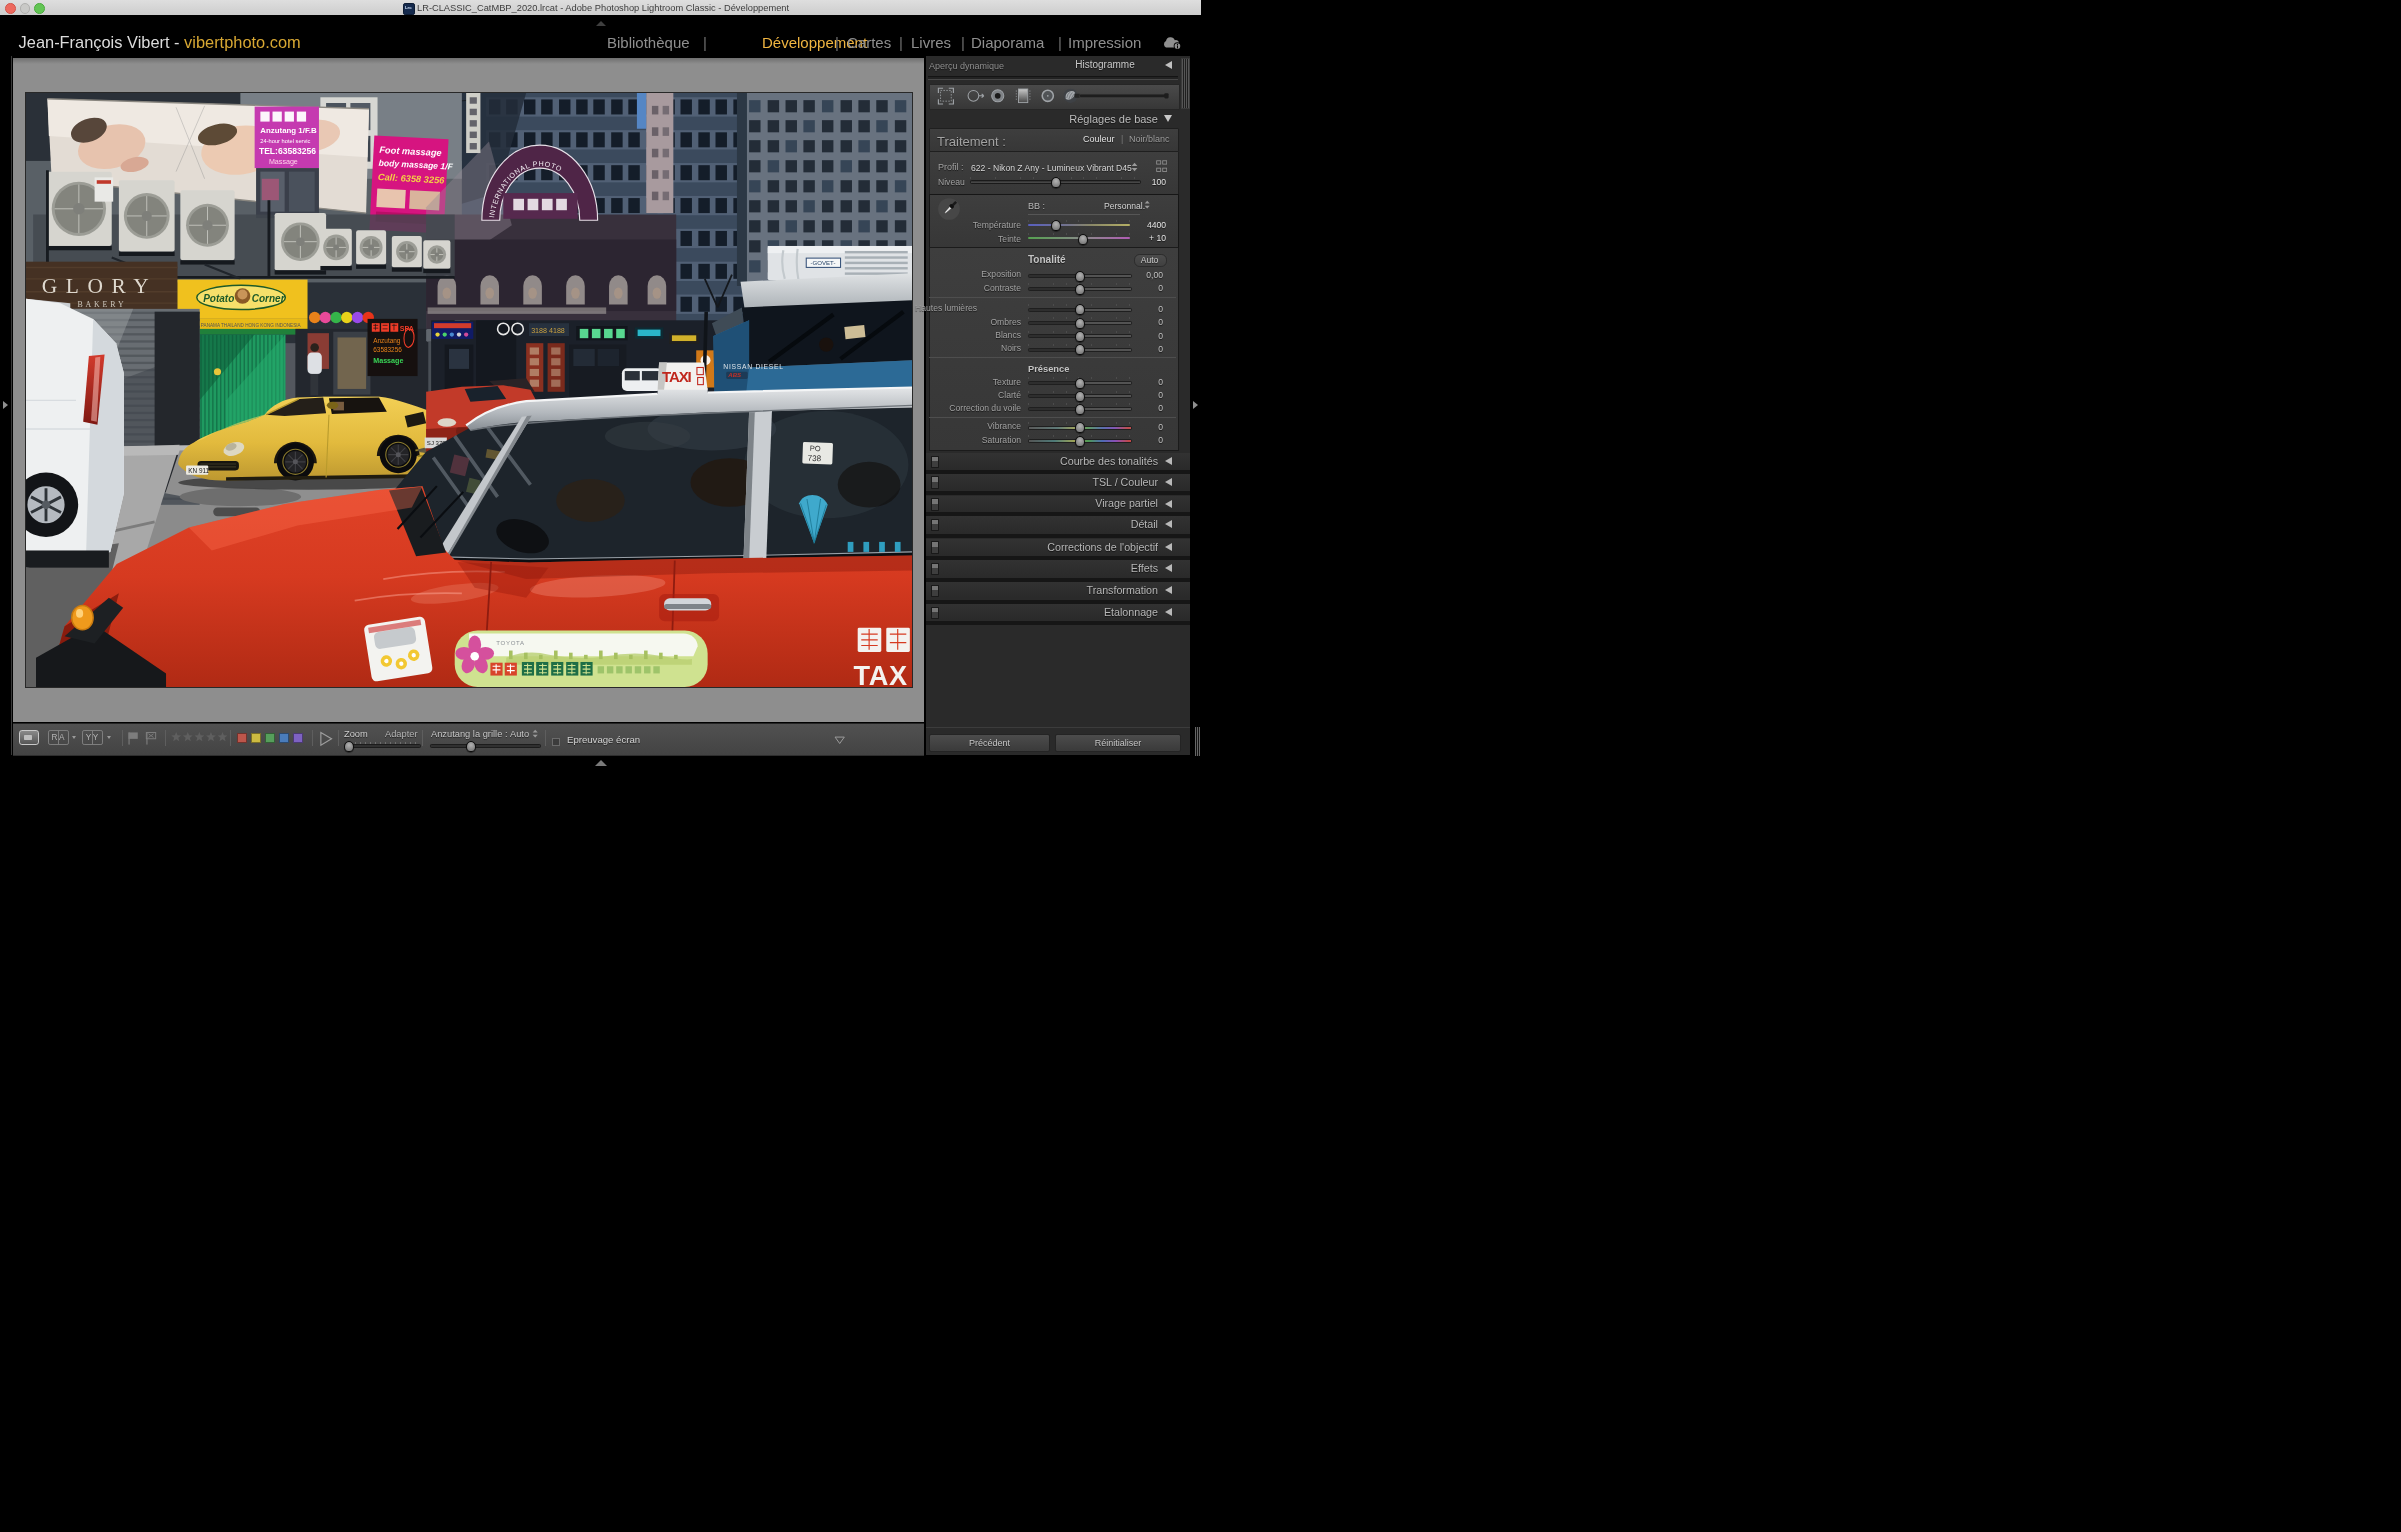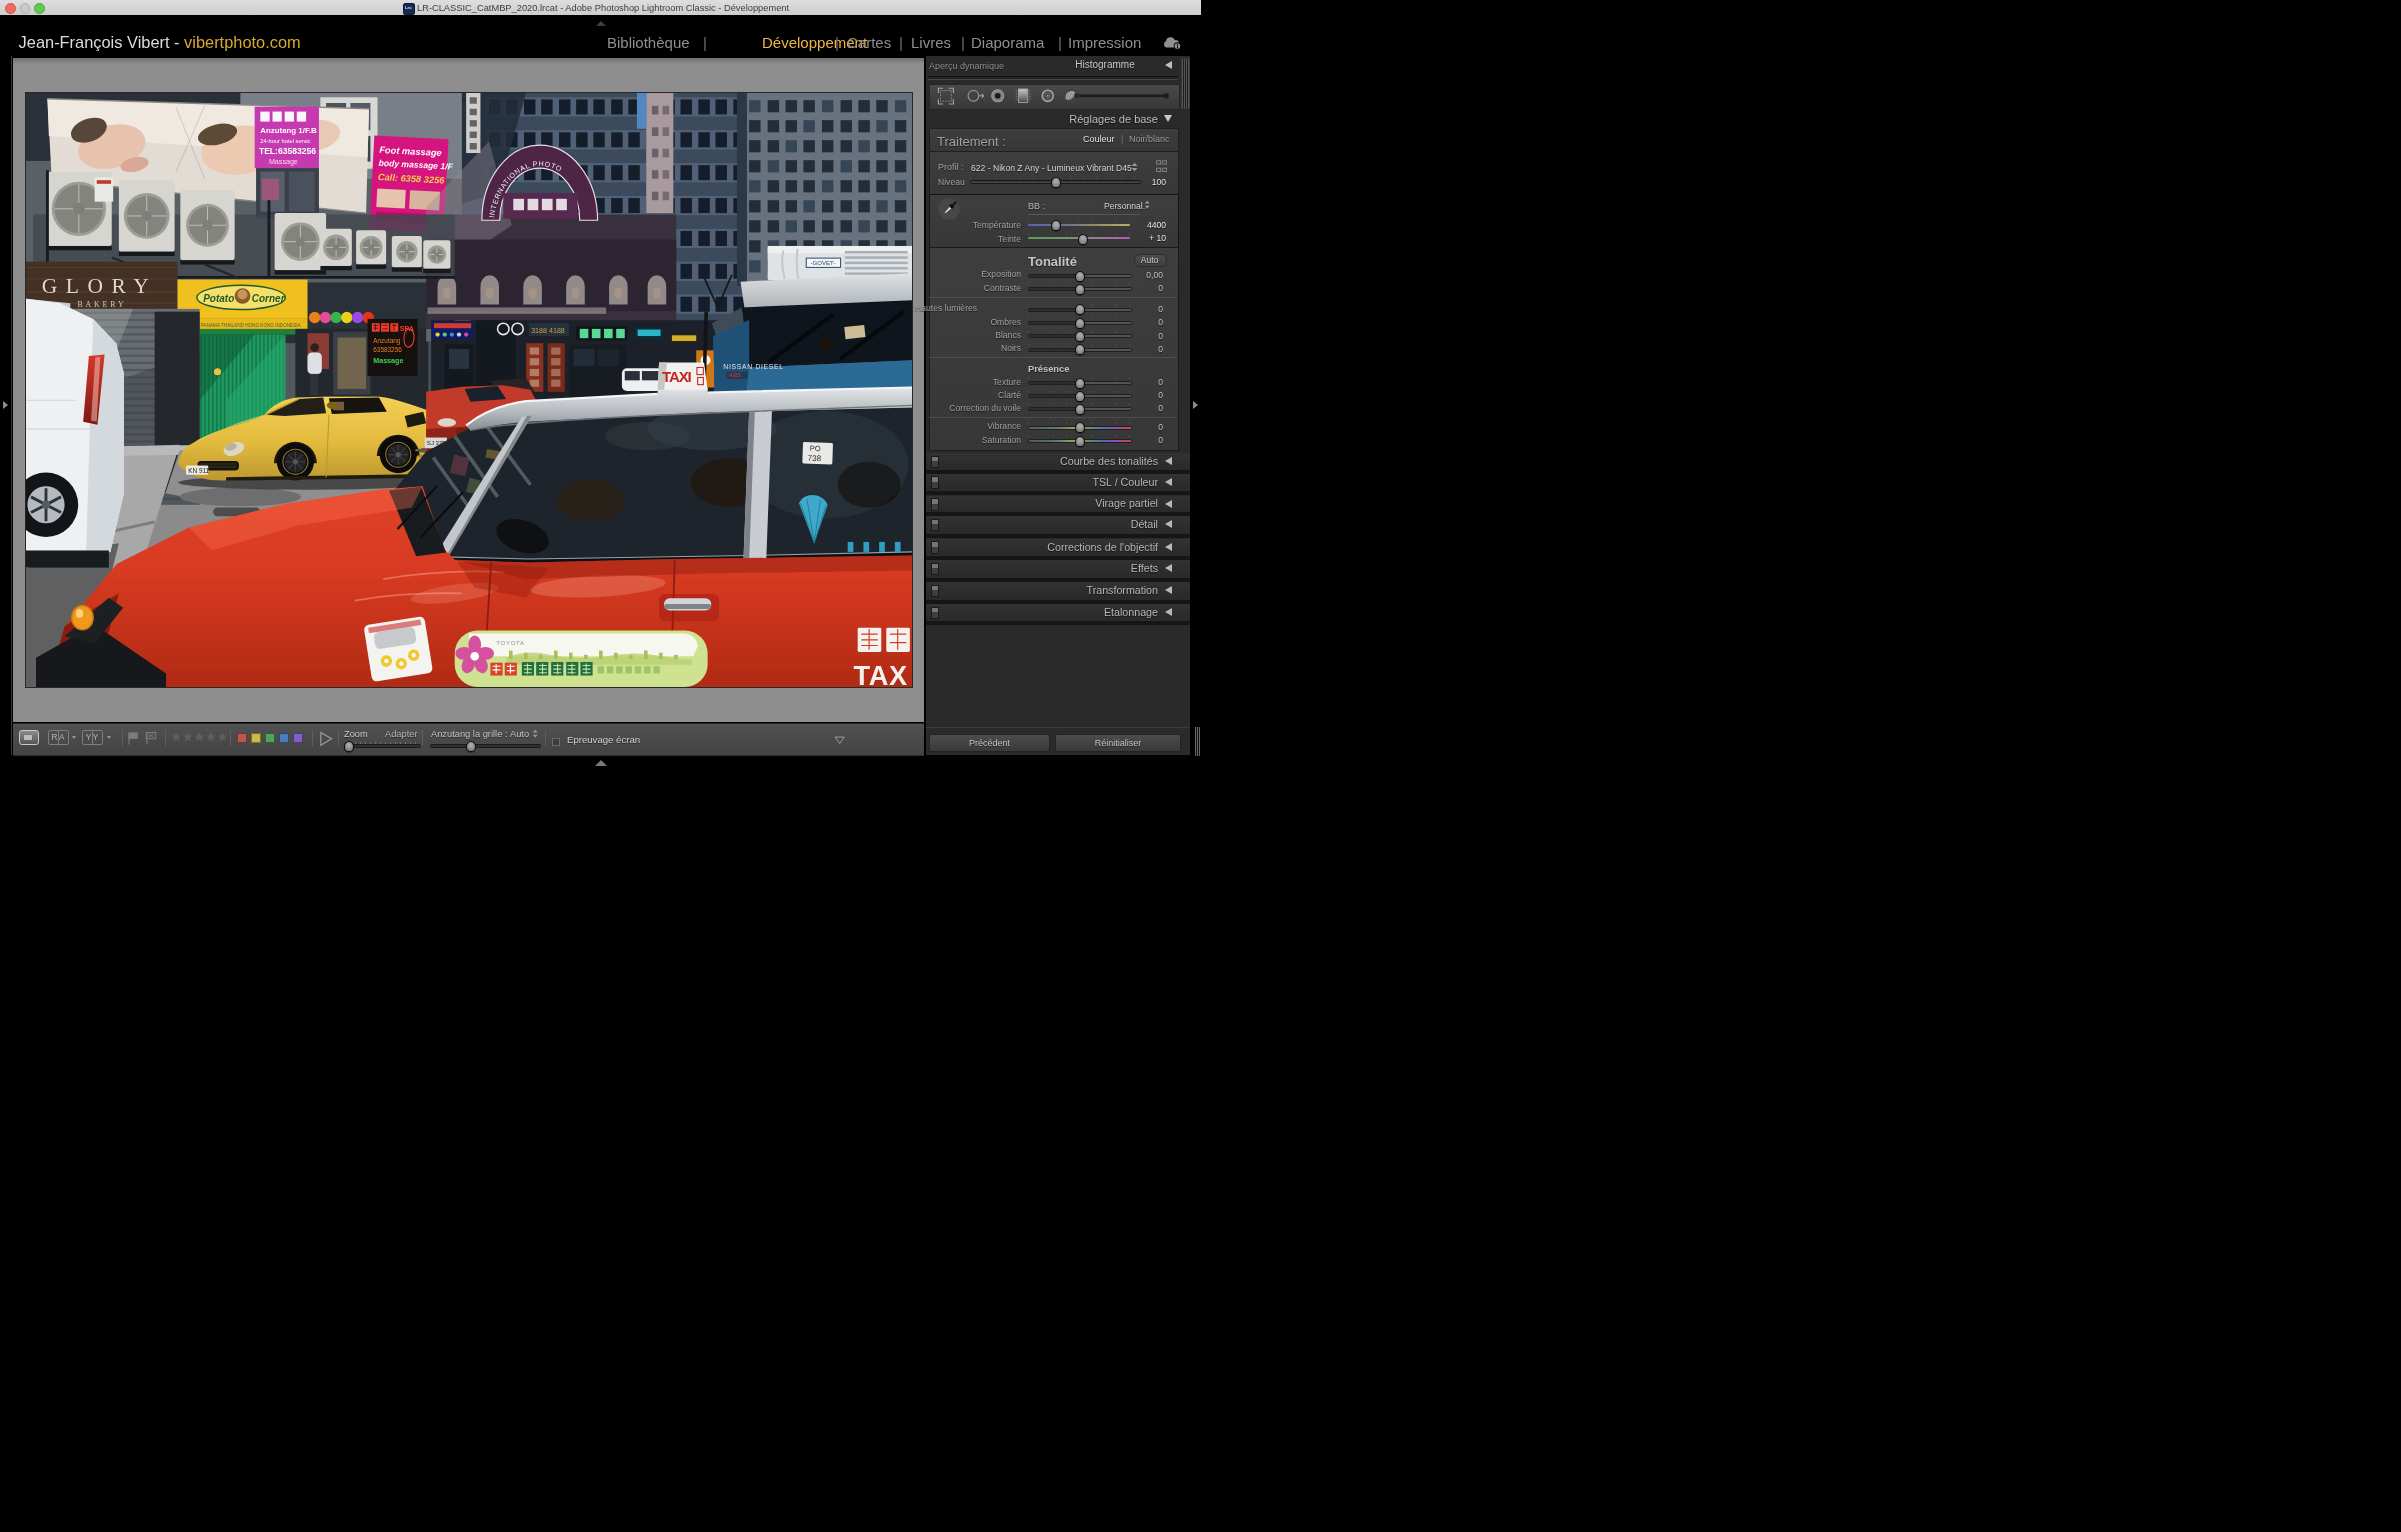--- a/index.html
+++ b/index.html
@@ -131,21 +131,21 @@
 <div class="abs ticks" style="left:1028px;top:220px;width:102px;"></div>
 <div class="abs track" style="left:1028px;top:224px;width:102px;background:linear-gradient(90deg,#585fc0,#74748a 40%,#8a8868 62%,#b5b065);"></div>
 <div class="abs thumb" style="left:1051px;top:220px;"></div>
 <div class="abs val" style="left:1122px;top:220px;width:44px;color:#e6e6e6;">4400</div>
 <div class="abs lbl" style="left:966px;top:234px;width:55px;text-align:right;">Teinte</div>
 <div class="abs ticks" style="left:1028px;top:233px;width:102px;"></div>
 <div class="abs track" style="left:1028px;top:237px;width:102px;background:linear-gradient(90deg,#55a050,#8a8a8a 55%,#b05cb4);"></div>
 <div class="abs thumb" style="left:1078px;top:234px;"></div>
 <div class="abs val" style="left:1122px;top:233px;width:44px;color:#e6e6e6;">+ 10</div>
 <div class="abs" style="left:929px;top:247px;width:248px;height:202px;background:linear-gradient(#3e3e3e,#373737);border:0.7px solid #1b1b1b;border-radius:0.7px;"></div>
-<div class="abs ts" style="left:1028px;top:254px;font-size:13px;font-weight:bold;color:#c4c4c4;">Tonalité</div>
+<div class="abs ts" style="left:1028px;top:254px;font-size:10px;font-weight:bold;color:#c4c4c4;">Tonalité</div>
 <div class="abs" style="left:1134px;top:254px;width:31px;height:11.4px;background:linear-gradient(#4c4c4c,#404040);border-radius:5.7px;border:0.4px solid #2c2c2c;"></div>
 <div class="abs ts" style="left:1134px;top:255px;width:31px;text-align:center;font-size:8.6px;color:#cdcdcd;">Auto</div>
 <div class="abs lbl" style="left:915px;top:269px;width:106px;text-align:right;">Exposition</div>
 <div class="abs track" style="left:1028px;top:274px;width:102px;background:linear-gradient(90deg,#2e2e2e 0 49%,#535353 51% 100%);border:0.4px solid #1f1f1f;"></div>
 <div class="abs thumb" style="left:1075px;top:271px;"></div>
 <div class="abs val" style="left:1122px;top:270px;width:41px;color:#c2c2c2;">0,00</div>
 <div class="abs lbl" style="left:915px;top:283px;width:106px;text-align:right;">Contraste</div>
 <div class="abs ticks" style="left:1028px;top:283px;width:102px;"></div>
 <div class="abs track" style="left:1028px;top:287px;width:102px;background:linear-gradient(90deg,#2e2e2e 0 49%,#535353 51% 100%);border:0.4px solid #1f1f1f;"></div>
 <div class="abs thumb" style="left:1075px;top:284px;"></div>

